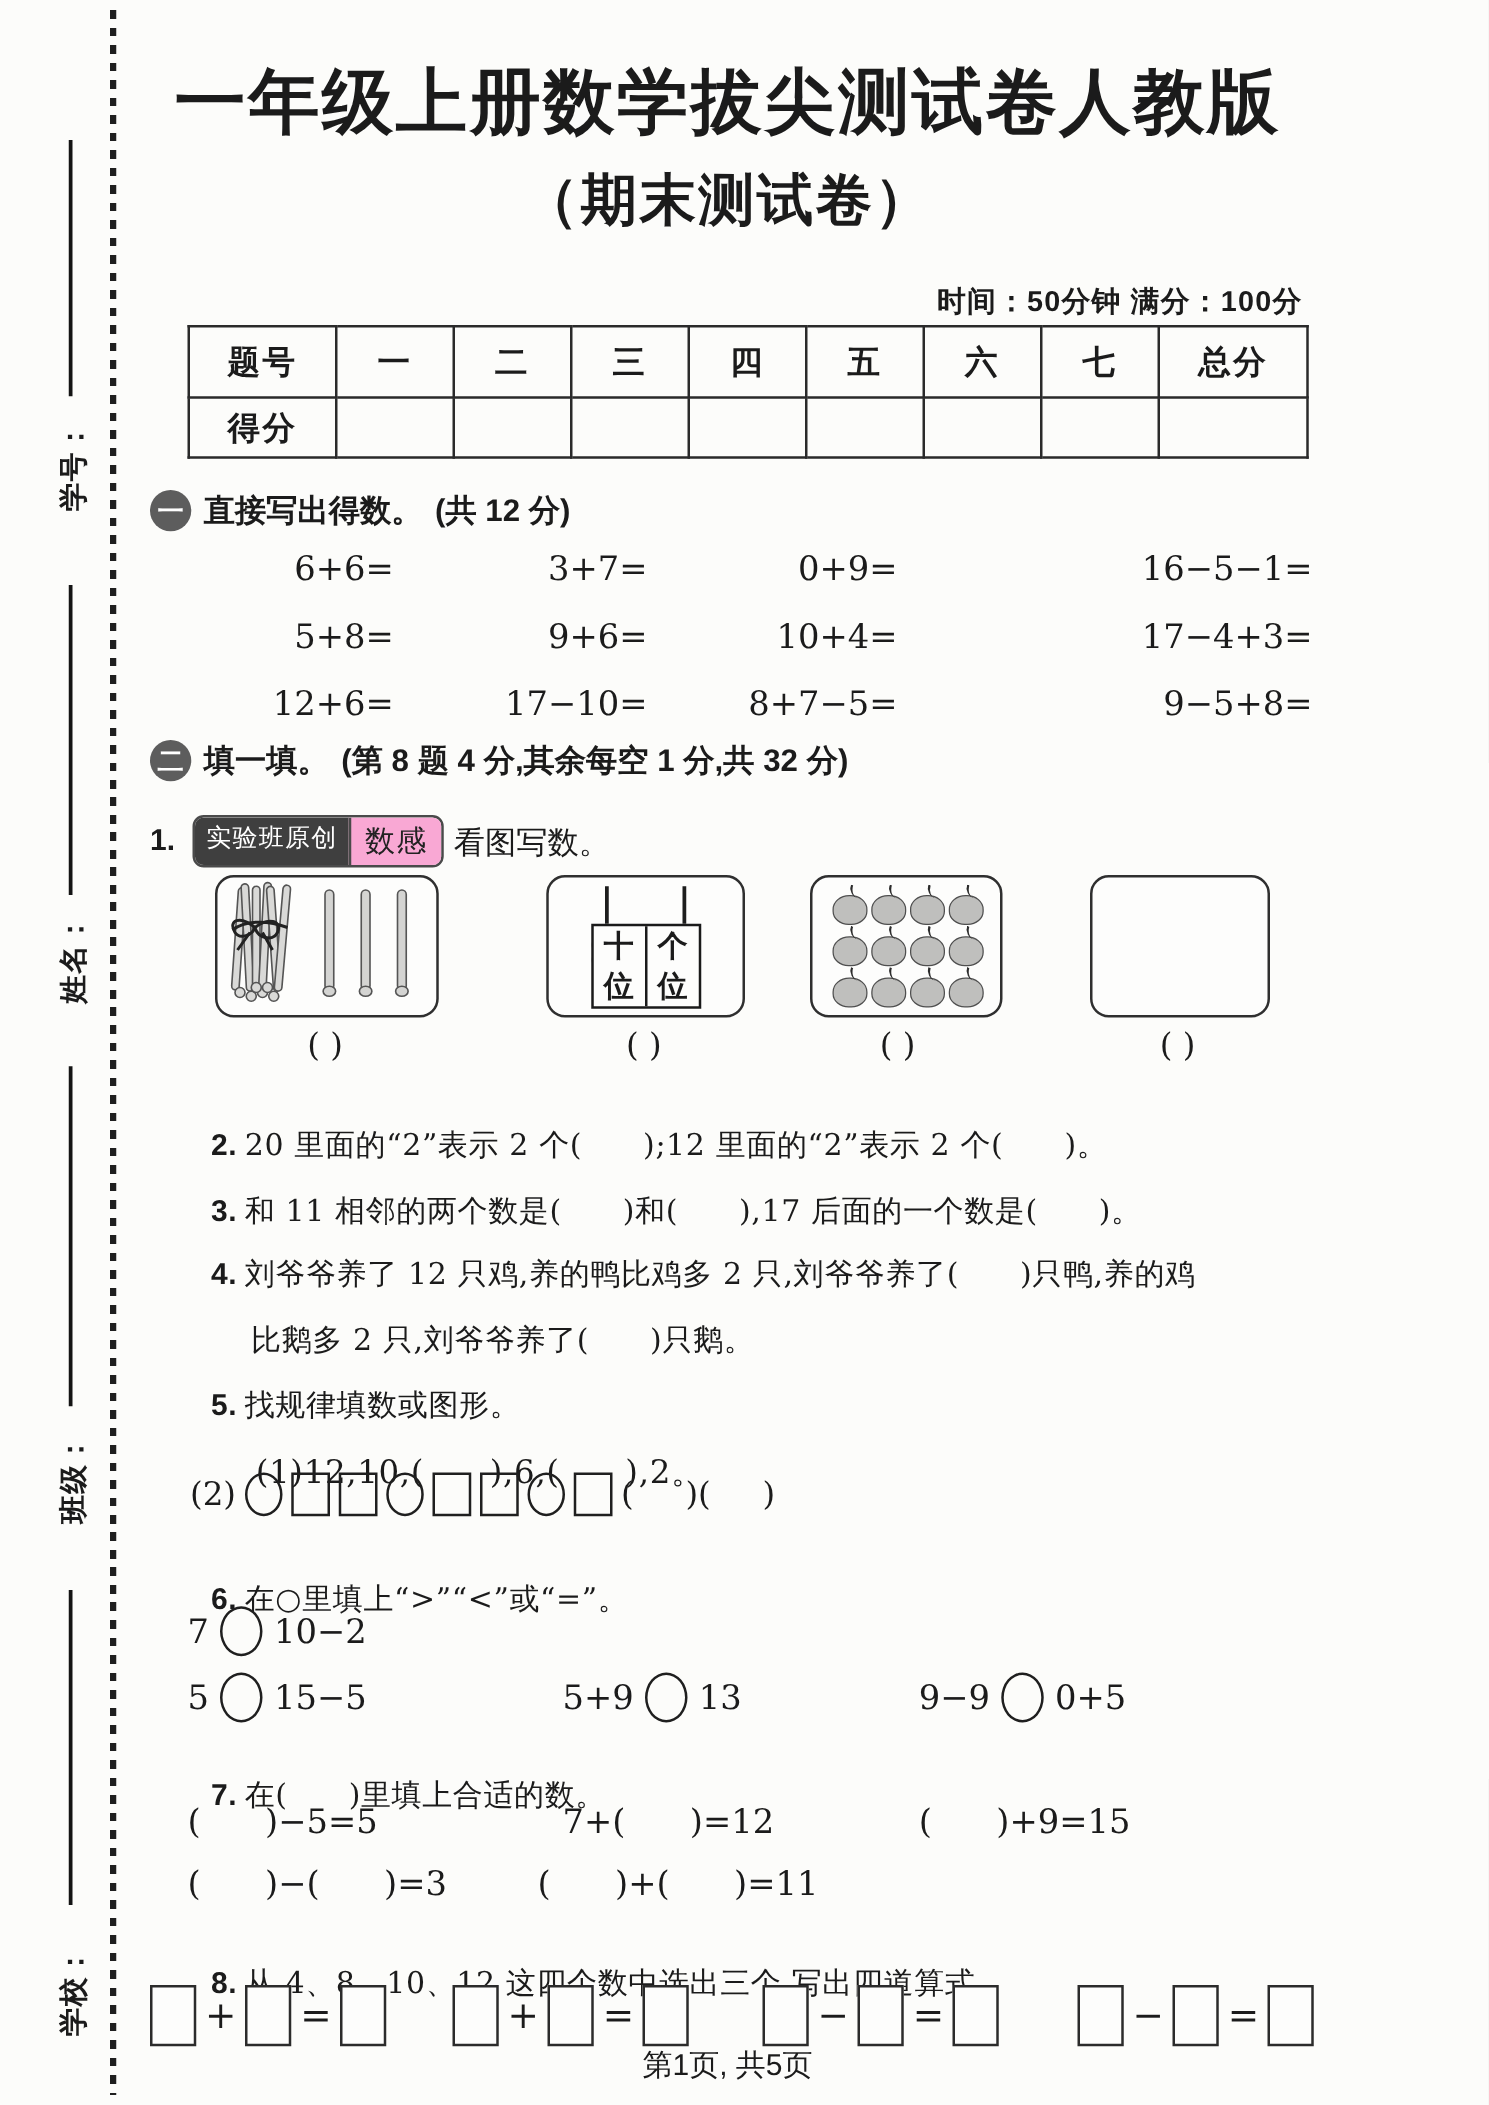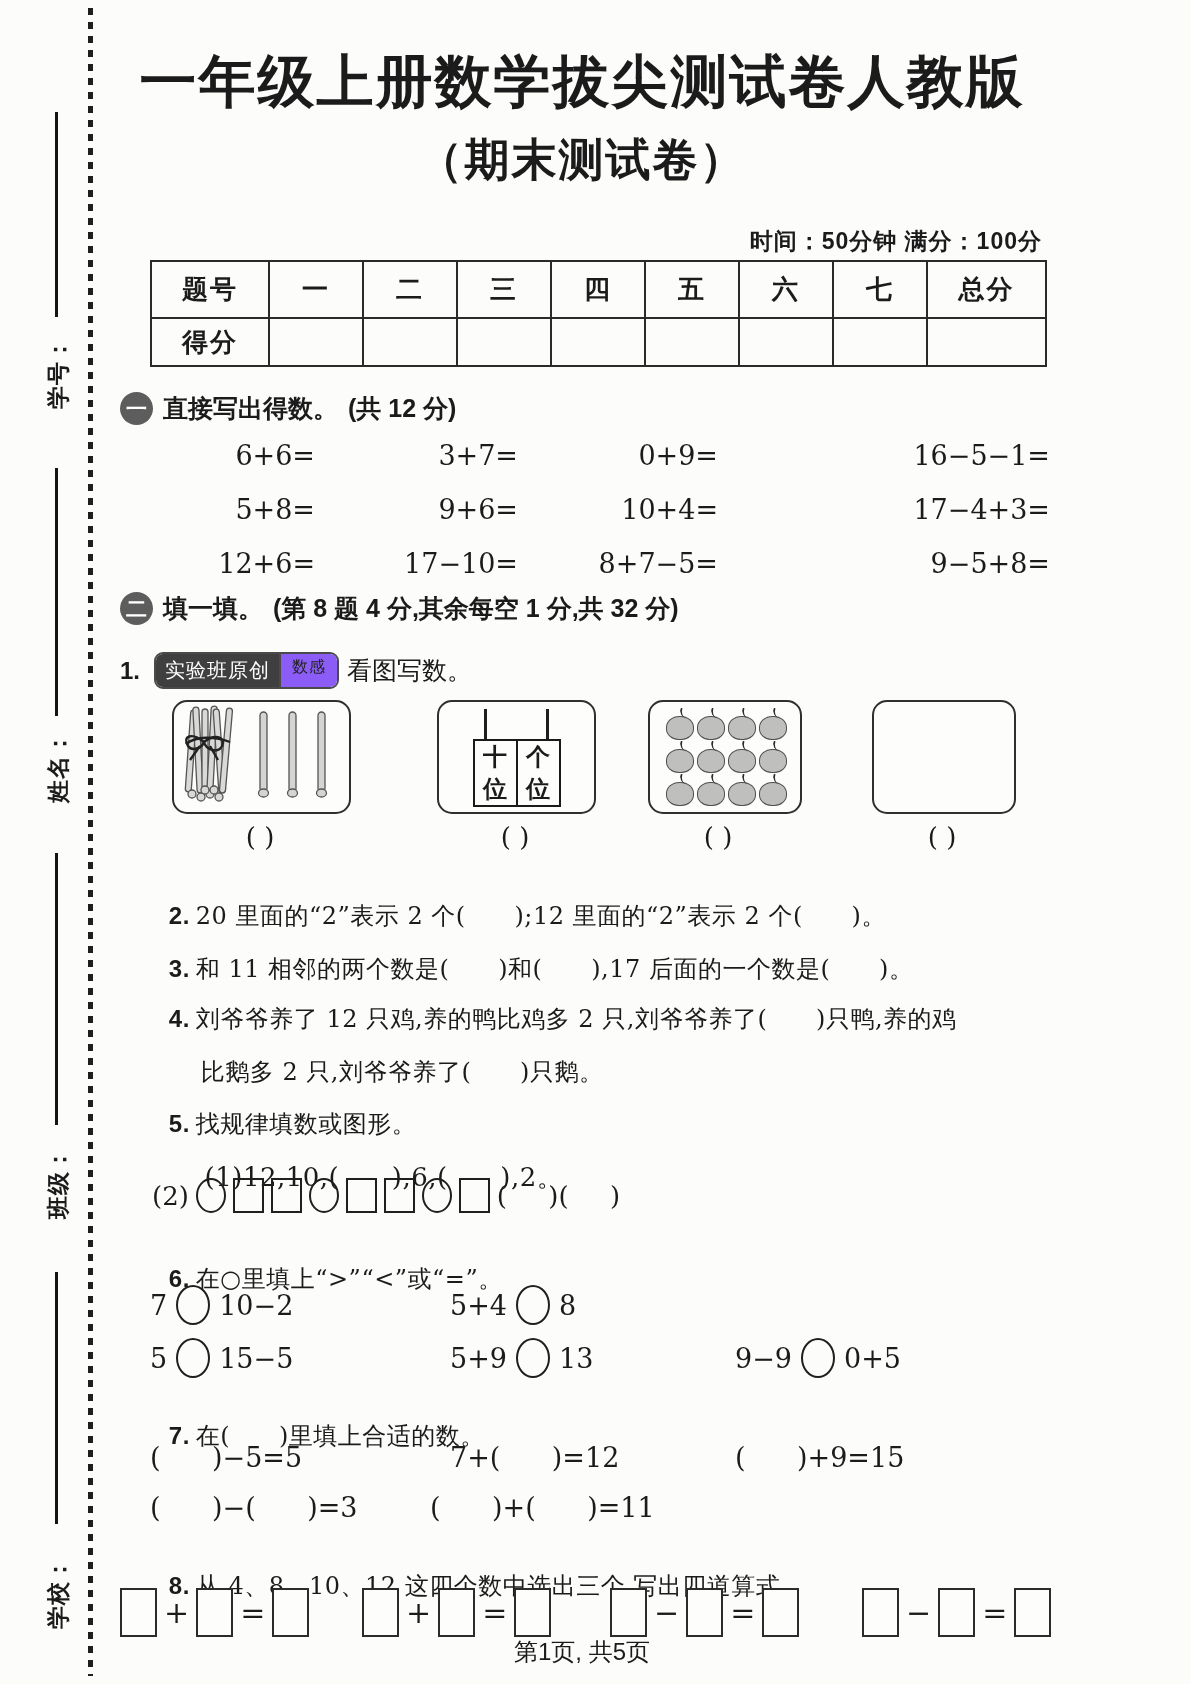--- a/index.html
+++ b/index.html
@@ -68,21 +68,21 @@
   .p-grid{
     display:grid;grid-template-columns:195px 203px 200px auto;
     row-gap:23px;padding-left:8px;font-size:27px;white-space:pre;text-align:right;
   }
   .q-line{font-size:24px;white-space:pre;letter-spacing:0.5px;}
   .q-num{font-family:"Liberation Sans",sans-serif;font-weight:bold;font-size:24px;margin-right:6px;}
   
   .q1-line{display:flex;align-items:center;gap:8px;font-size:25px;}
   .badge-pill{display:inline-flex;align-items:stretch;border:2px solid #4a4a4a;border-radius:9px;overflow:hidden;}
   .badge-dark{background:#3f3f3f;color:#fff;font-size:20px;padding:3px 9px;letter-spacing:1px;}
-  .badge-light{background:#8b5cf6;color:#222;font-size:16px;padding:3px 11px;border-left:2px solid #4a4a4a;letter-spacing:1px;}
+  .badge-light{background:#f9a8d4;color:#222;font-size:24px;padding:3px 11px;border-left:2px solid #4a4a4a;letter-spacing:1px;}
   
   .pic-box{
     position:absolute;top:0;height:110px;background:#fdfdfc;
     border:2.5px solid #2f2f2f;border-radius:15px;
   }
   .paren{position:absolute;width:130px;text-align:center;font-size:26px;}
   
   .rod{position:absolute;top:7px;width:2.5px;background:#1d1d1d;}
   .bead{position:absolute;width:24px;height:12px;border:2px solid #1d1d1d;border-radius:50%;background:#fdfdfc;}
   .abacus-labels{
@@ -307,21 +307,20 @@
           <span class="shape square"></span>
         </span>
       <span style="white-space:pre;">(     )(     )</span>
     </div>
 
     <div class="abs q-line serif" style="left:8px;top:1235px;">
       <span class="q-num">6.</span><span>在○里填上“&gt;”“&lt;”或“=”。</span>
     </div>
     <div class="abs cmp-grid serif" style="left:0;top:1285px;width:930px;">
       <span class="cmp-item"><span>7</span><span class="cmp-circle"></span><span>10−2</span></span>
-      <span class="cmp-item"><span>5+4</span><span class="cmp-circle"></span><span>8</span></span>
     </div>
     <div class="abs cmp-grid serif" style="left:0;top:1338px;width:930px;">
       <span class="cmp-item"><span>5</span><span class="cmp-circle"></span><span>15−5</span></span>
       <span class="cmp-item"><span>5+9</span><span class="cmp-circle"></span><span>13</span></span>
       <span class="cmp-item"><span>9−9</span><span class="cmp-circle"></span><span>0+5</span></span>
     </div>
 
     <div class="abs q-line serif" style="left:8px;top:1392px;">
       <span class="q-num">7.</span><span>在(      )里填上合适的数。</span>
     </div>

